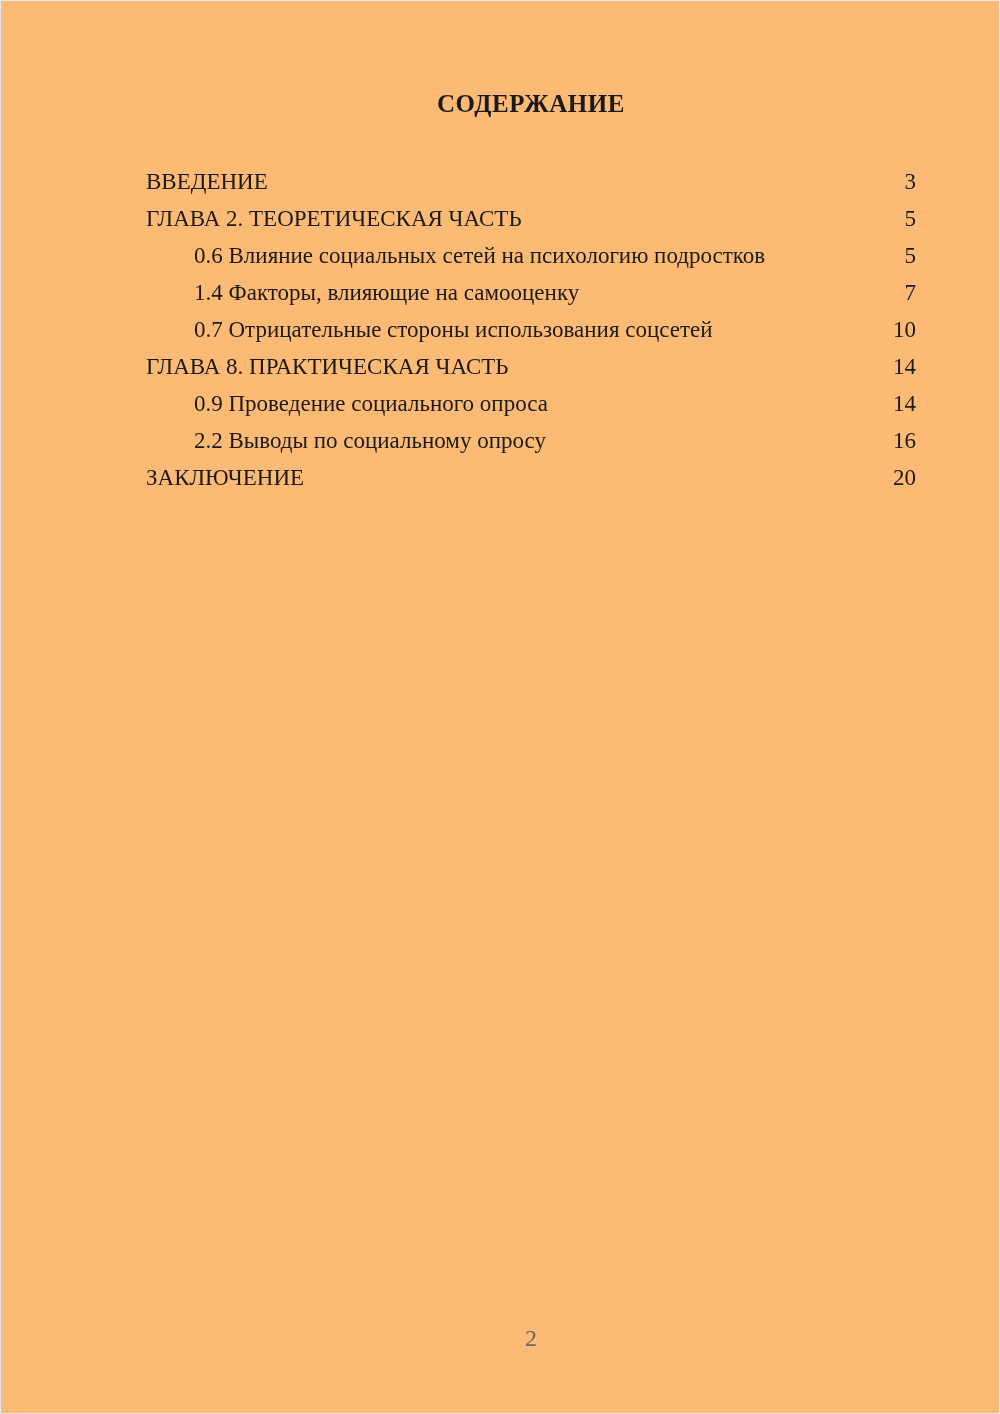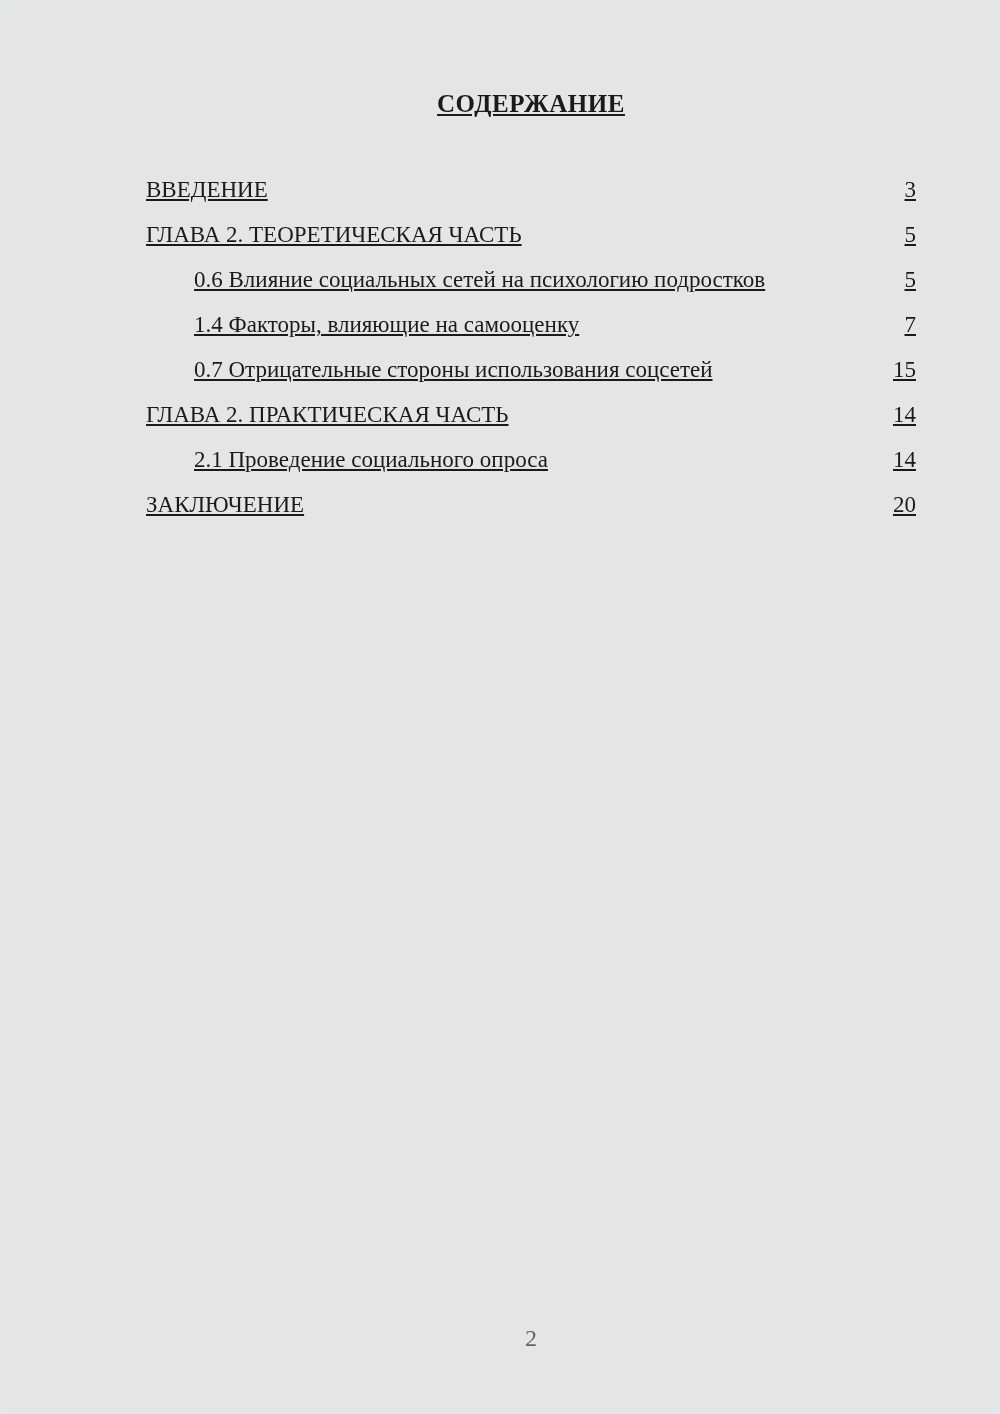--- a/index.html
+++ b/index.html
@@ -12,23 +12,22 @@
     height: 1414px;
     font-family: "Liberation Serif", "DejaVu Serif", serif;
     color: var(--text-color, #1a1a1a);
     overflow: hidden;
   }
   .page {
     position: relative;
     width: 1000px;
     height: 1414px;
     box-sizing: border-box;
-    background: #e5e5e5;
+    background: #fdba74;
     border: 1px solid var(--border-color, #e2e8f0);
-    text-decoration: underline;
   }
   .content {
     padding: 0 83px 0 145px; 
   }
   .title {
     margin: 88px 0 0 0;
     font-size: 25px;
     line-height: 30px;
     font-weight: bold;
     text-align: center;
@@ -44,21 +43,20 @@
     font-size: 23px;
     line-height: 37px;
     white-space: nowrap;
   }
   .toc-row.indent .toc-label {
     padding-left: 48px;
   }
   .toc-label {
     flex: 1 1 auto;
     overflow: hidden;
-    margin-top: 8px;
   }
   .toc-page {
     flex: 0 0 auto;
     text-align: right;
     padding-left: 12px;
   }
   .footer {
     position: absolute;
     left: 145px;
     right: 83px;
@@ -89,29 +87,33 @@
         <div class="toc-row indent">
           <span class="toc-label">0.6 Влияние социальных сетей на психологию подростков</span>
           <span class="toc-page">5</span>
         </div>
         <div class="toc-row indent">
           <span class="toc-label">1.4 Факторы, влияющие на самооценку</span>
           <span class="toc-page">7</span>
         </div>
         <div class="toc-row indent">
           <span class="toc-label">0.7 Отрицательные стороны использования соцсетей</span>
-          <span class="toc-page">15</span>
+          <span class="toc-page">10</span>
         </div>
         <div class="toc-row">
-          <span class="toc-label">ГЛАВА 2. ПРАКТИЧЕСКАЯ ЧАСТЬ</span>
+          <span class="toc-label">ГЛАВА 8. ПРАКТИЧЕСКАЯ ЧАСТЬ</span>
           <span class="toc-page">14</span>
         </div>
         <div class="toc-row indent">
-          <span class="toc-label">2.1 Проведение социального опроса</span>
+          <span class="toc-label">0.9 Проведение социального опроса</span>
           <span class="toc-page">14</span>
+        </div>
+        <div class="toc-row indent">
+          <span class="toc-label">2.2 Выводы по социальному опросу</span>
+          <span class="toc-page">16</span>
         </div>
         <div class="toc-row">
           <span class="toc-label">ЗАКЛЮЧЕНИЕ</span>
           <span class="toc-page">20</span>
         </div>
       </div>
   </div>
   <div class="footer">
     <span class="pagenum">2</span>
   </div>

